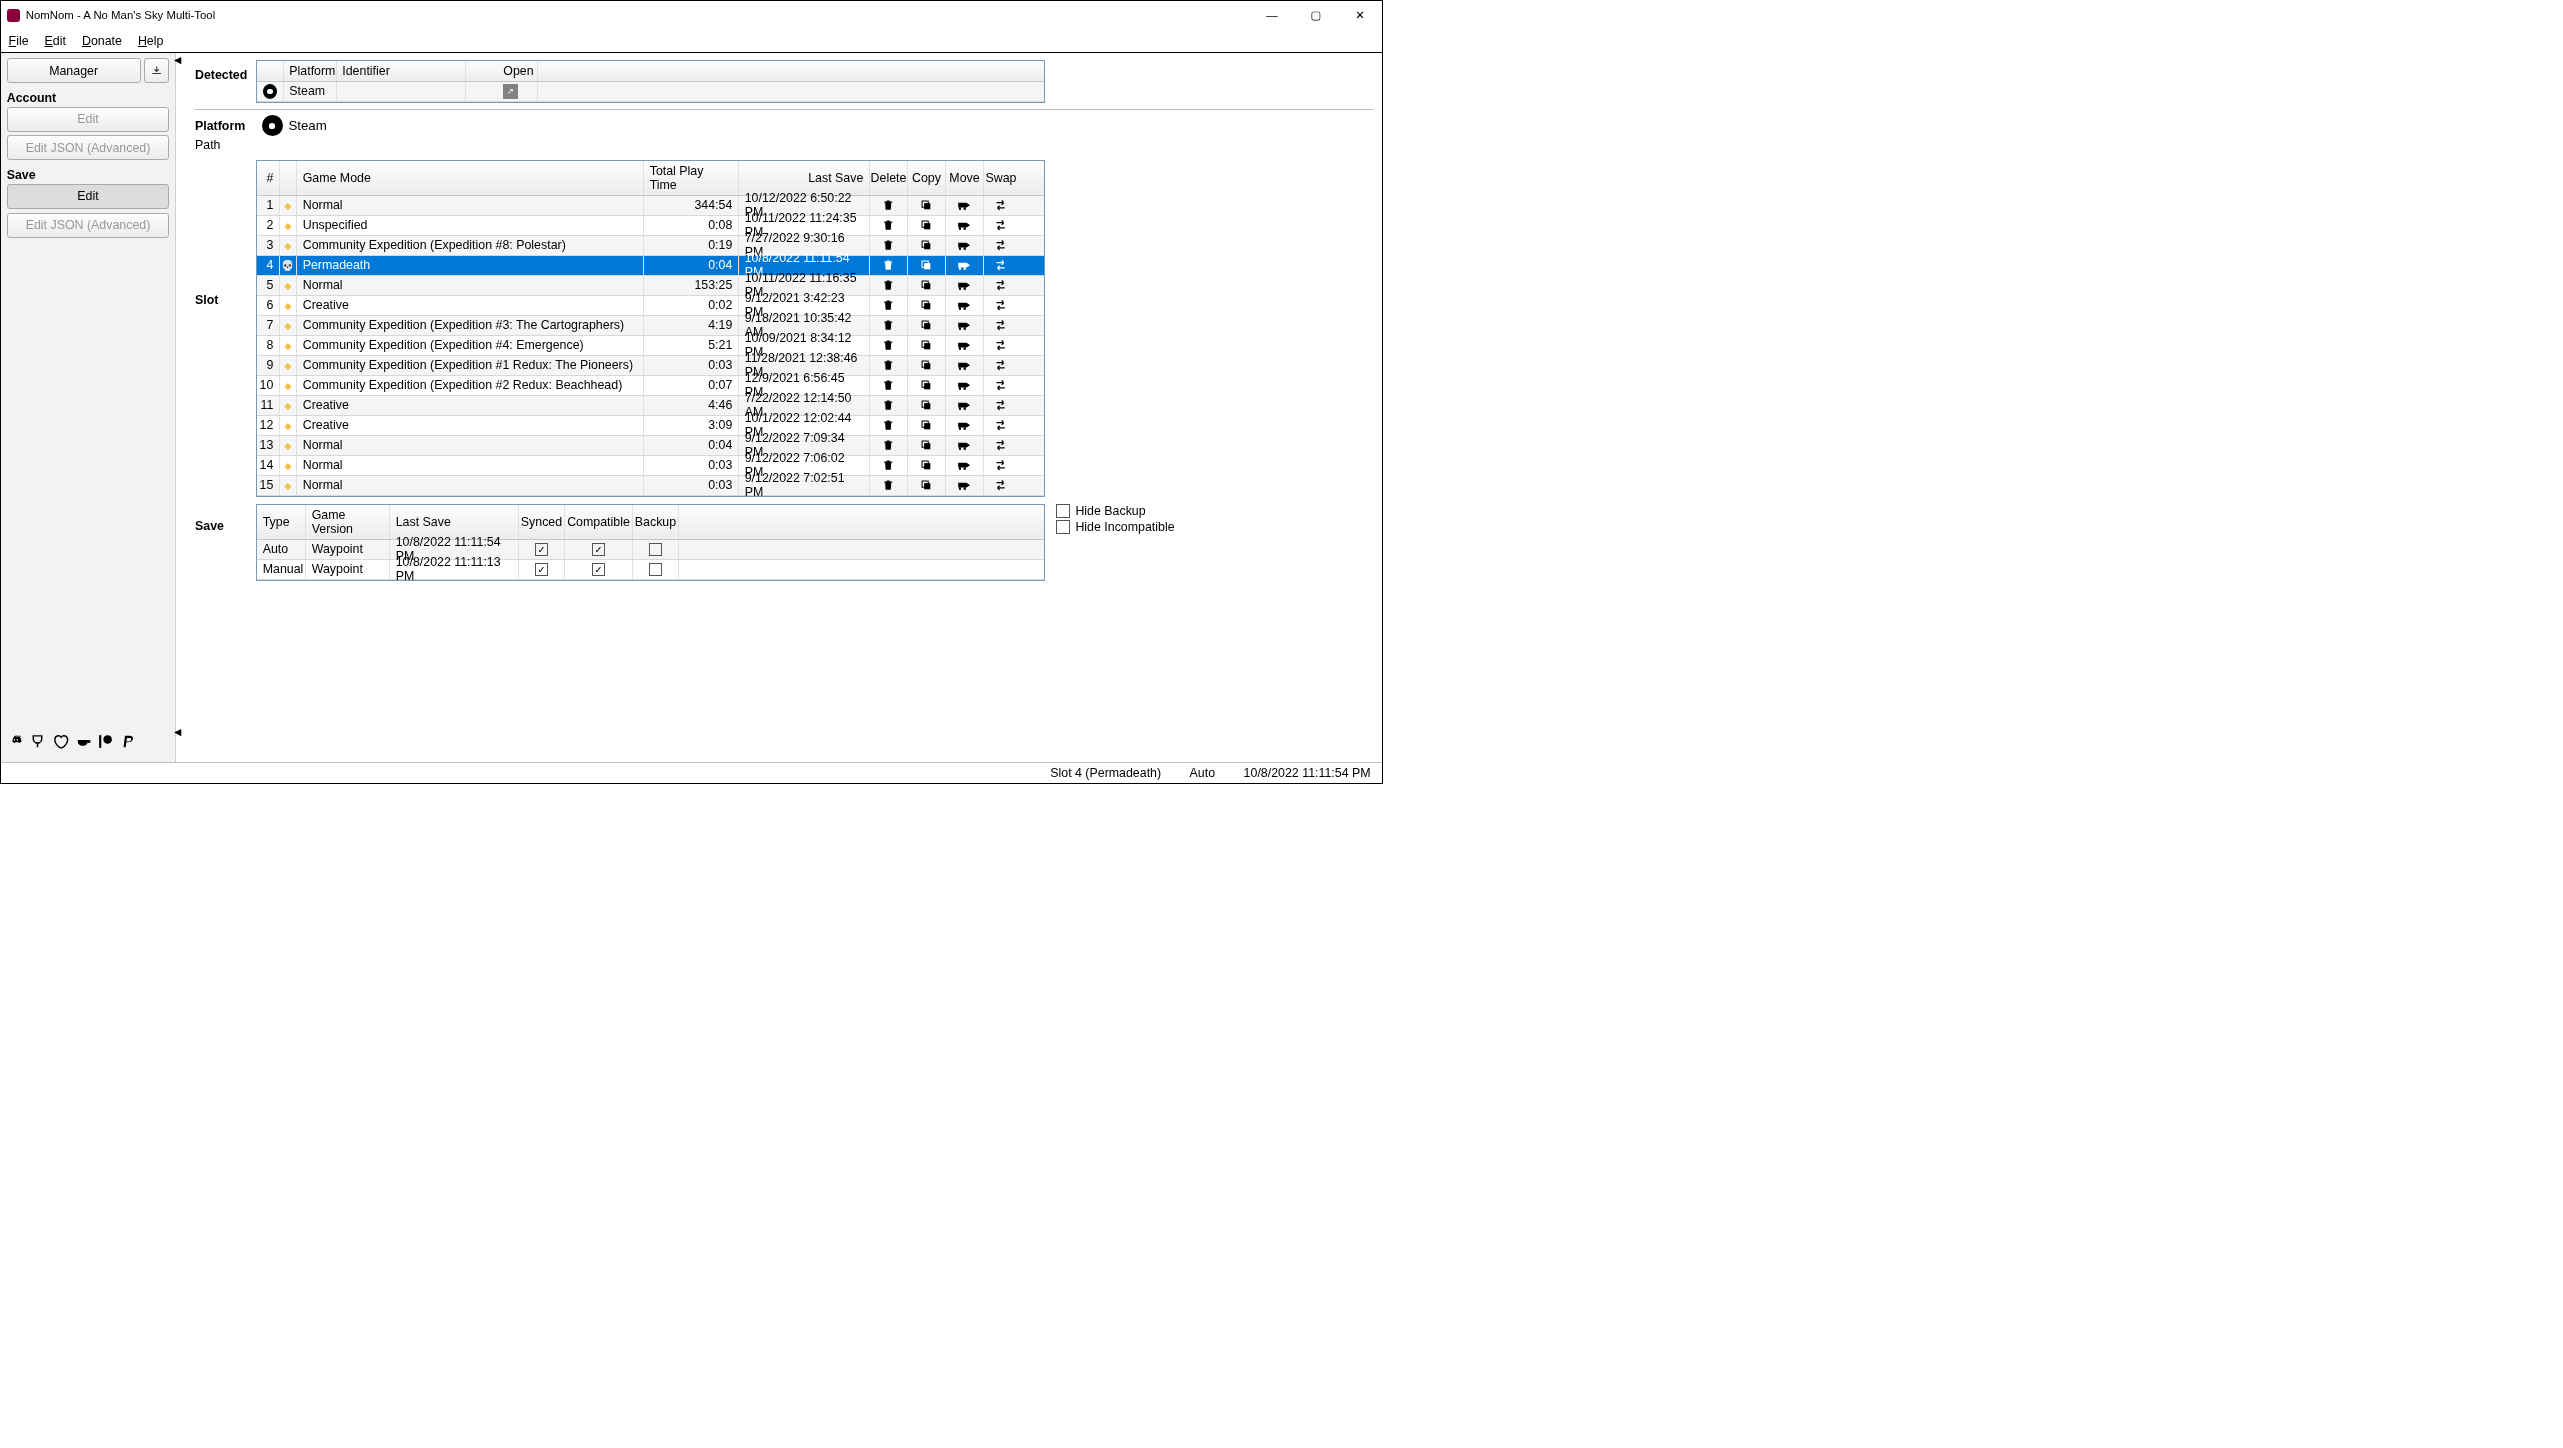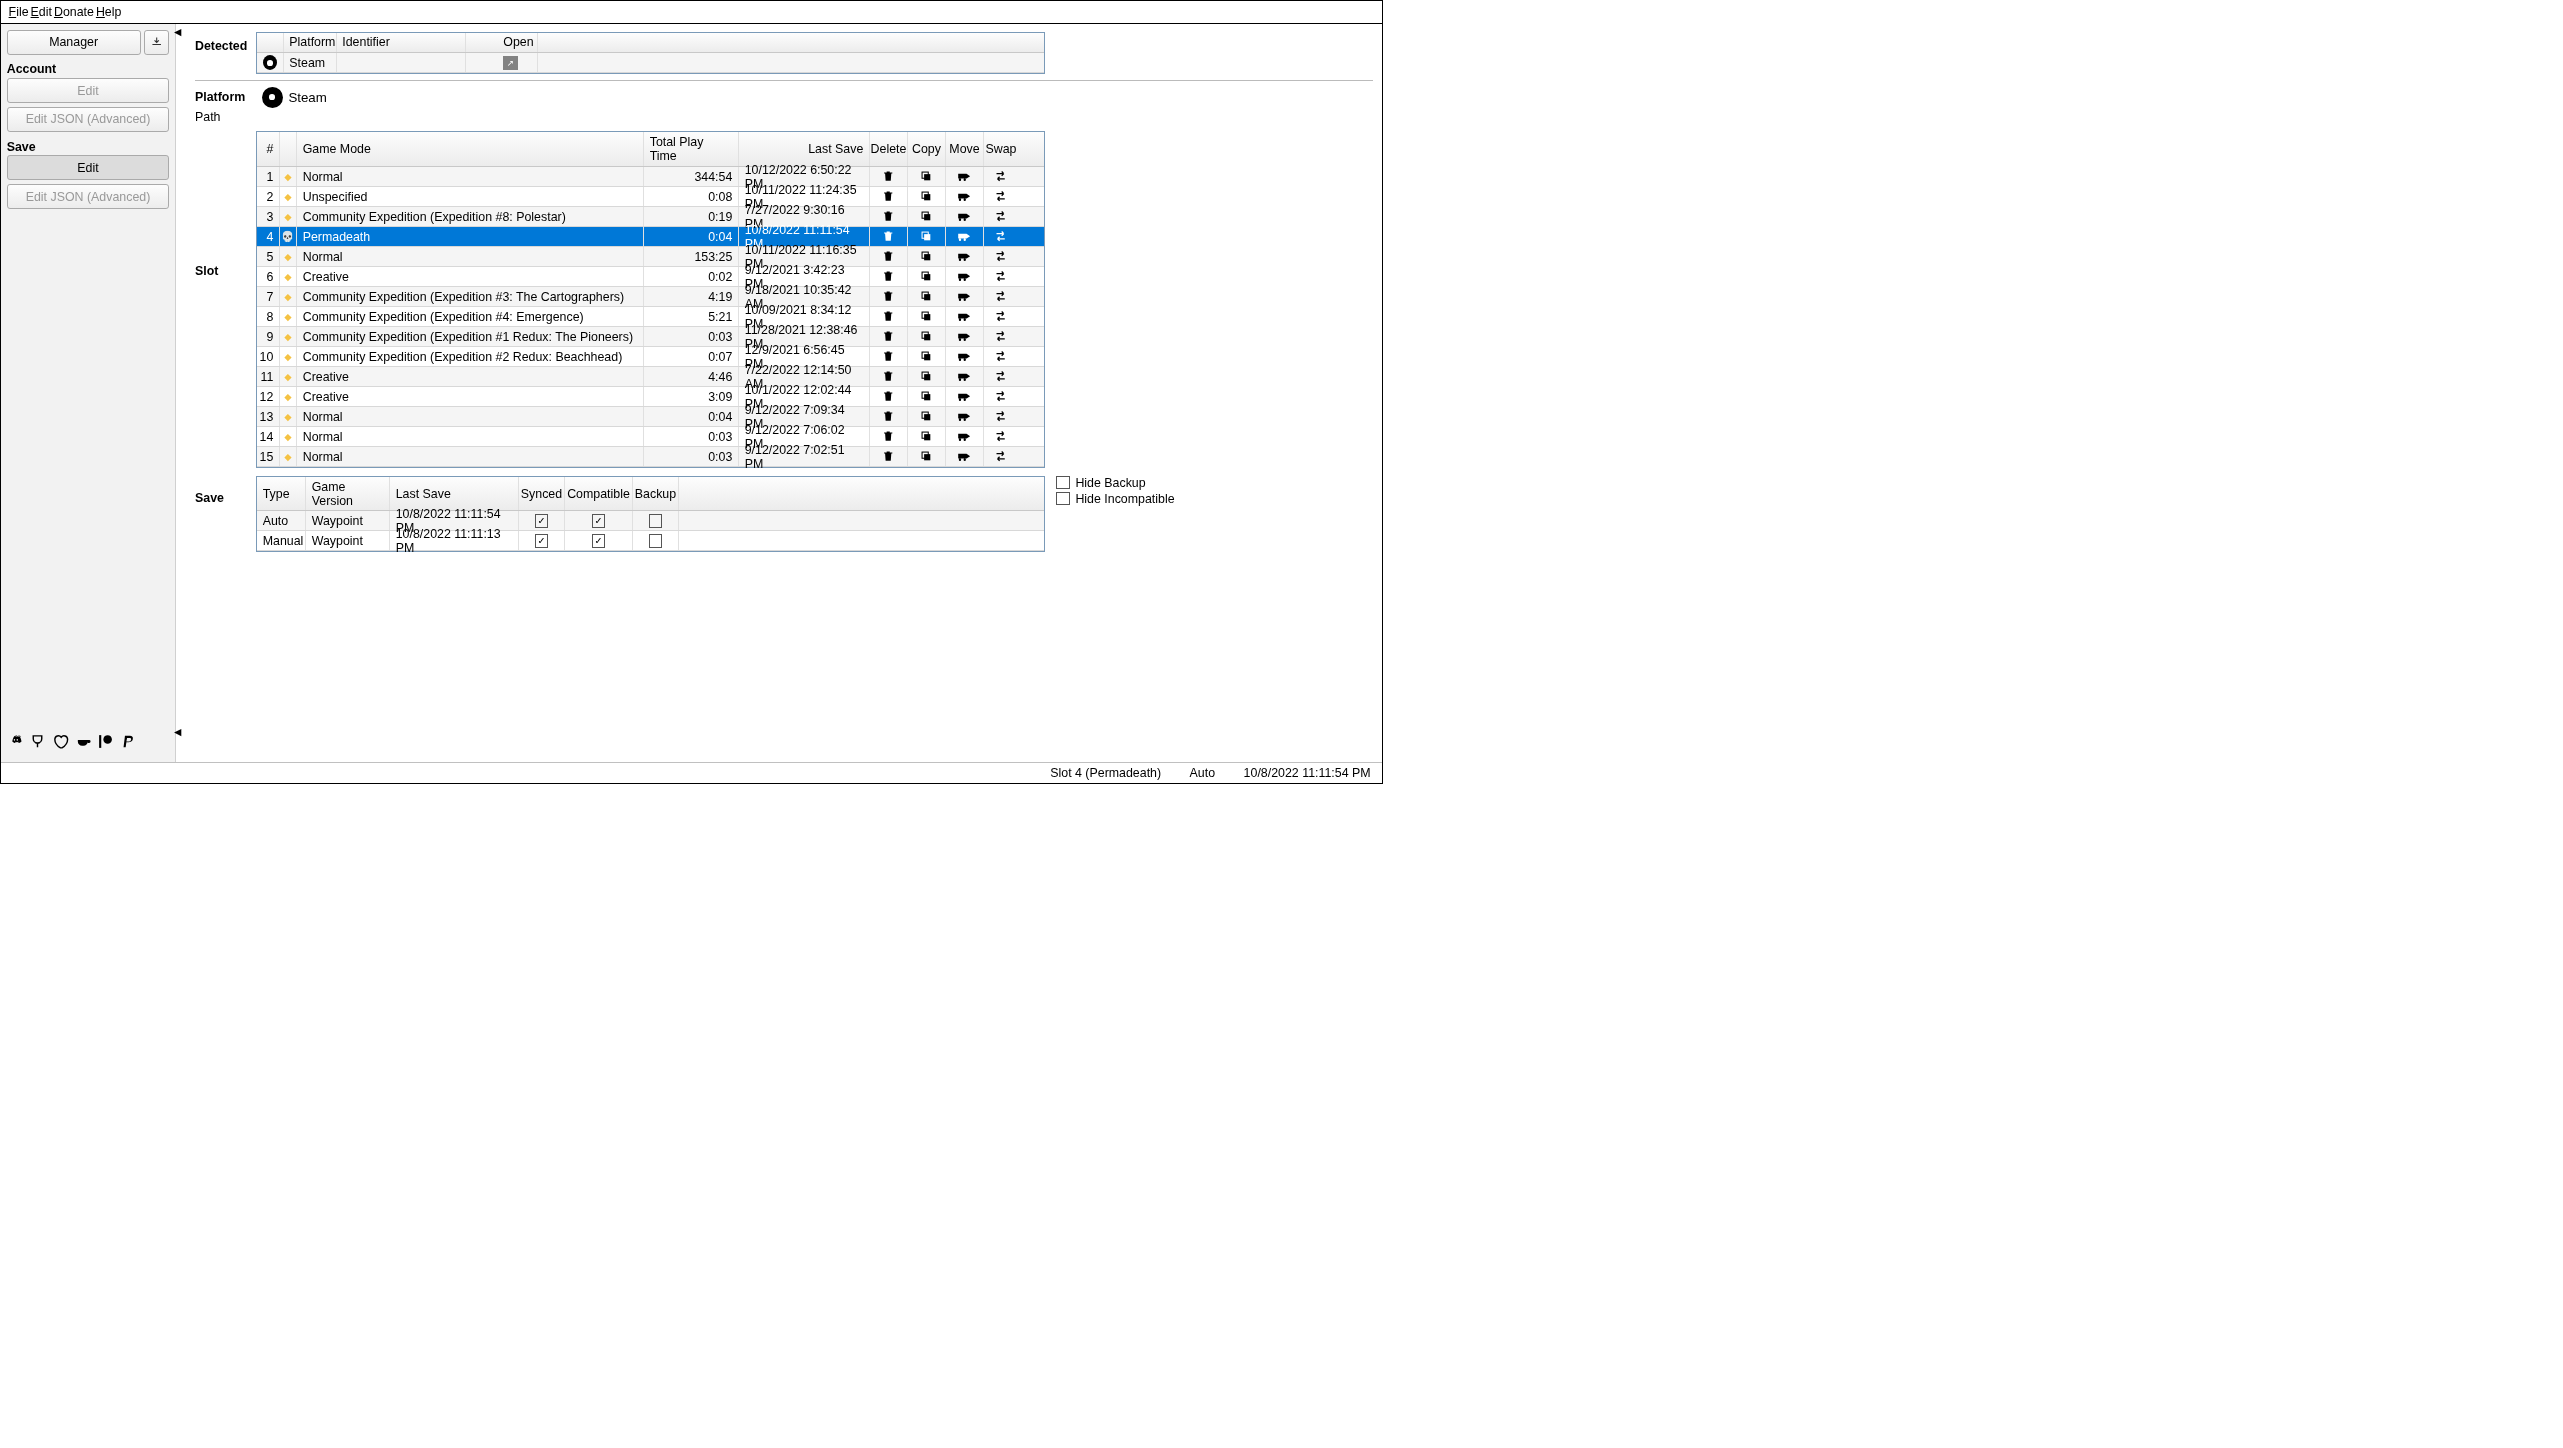--- a/index.html
+++ b/index.html
@@ -3,21 +3,21 @@
 <meta charset="utf-8">
 <style>
 * { box-sizing: border-box; margin: 0; padding: 0; font-family: "Segoe UI", Tahoma, sans-serif; }
 body { background: #fff; font-size: 13.3px; color: #000; overflow: hidden; }
 .window { width: 1383px; height: 784px; border: 1px solid #000; display: flex; flex-direction: column; position: relative; }
 .titlebar { height: 28.5px; display: flex; align-items: center; padding-left: 5.7px; background: #fff; }
 .titlebar .app-icon { width: 13.3px; height: 13.3px; background: #8b0039; border-radius: 2.9px; margin-right: 5.7px; }
 .titlebar .title { flex: 1; font-size: 11.4px; }
 .titlebar .win-controls { display: flex; }
 .titlebar .win-btn { width: 44px; height: 28.5px; display: flex; align-items: center; justify-content: center; font-size: 11.4px; }
-.menubar { height: 23px; display: flex; align-items: center; padding-left: 7.6px; gap: 2px; border-bottom: 1px solid #000; font-size: 12.4px; }
+.menubar { height: 23px; display: flex; align-items: center; padding-left: 7.6px; gap: 16px; border-bottom: 1px solid #000; font-size: 12.4px; }
 .menubar span u { text-decoration: underline; }
 .content { flex: 1; display: flex; position: relative; }
 .sidebar { width: 175px; background: #f2f2f2; display: flex; flex-direction: column; padding: 5.7px; border-right: 1px solid #d0d0d0; }
 .manager-row { display: flex; gap: 3.8px; }
 .btn { background: linear-gradient(#fdfdfd, #ececec); border: 1px solid #aaa; border-radius: 2.9px; height: 25px; display: flex; align-items: center; justify-content: center; font-size: 12.4px; }
 .btn.wide { flex: 1; }
 .btn.sq { width: 25px; }
 .side-head { font-weight: bold; text-align: left; margin-top: 7.6px; margin-bottom: 1.9px; font-size: 12.4px; }
 .btn.disabled { color: #999; }
 .btn.selected { background: #dcdcdc; }
@@ -63,20 +63,29 @@
 .statusbar { height: 21px; border-top: 1px solid #c0c0c0; display: flex; align-items: center; justify-content: flex-end; gap: 28.5px; padding: 0 11.4px; font-size: 12.4px; background: #fff; }
 .openarrow { width: 14.3px; height: 14.3px; background: #828282; display: inline-flex; align-items: center; justify-content: center; color: #fff; font-size: 8.6px; }
 .row.slotrow .label { padding-top: 133px; }
 .row.saverow .label { padding-top: 15px; }
 .row.saverow .rhs { display: flex; align-items: flex-start; }
 </style>
 </head>
 <body>
 
 <div class="window">
+  <div class="titlebar">
+    <div class="app-icon"></div>
+    <div class="title">NomNom - A No Man's Sky Multi-Tool</div>
+    <div class="win-controls">
+      <div class="win-btn">—</div>
+      <div class="win-btn">▢</div>
+      <div class="win-btn">✕</div>
+    </div>
+  </div>
 
   <div class="menubar">
     <span><u>F</u>ile</span>
     <span><u>E</u>dit</span>
     <span><u>D</u>onate</span>
     <span><u>H</u>elp</span>
   </div>
 
   <div class="content">
     <div class="sidebar">

